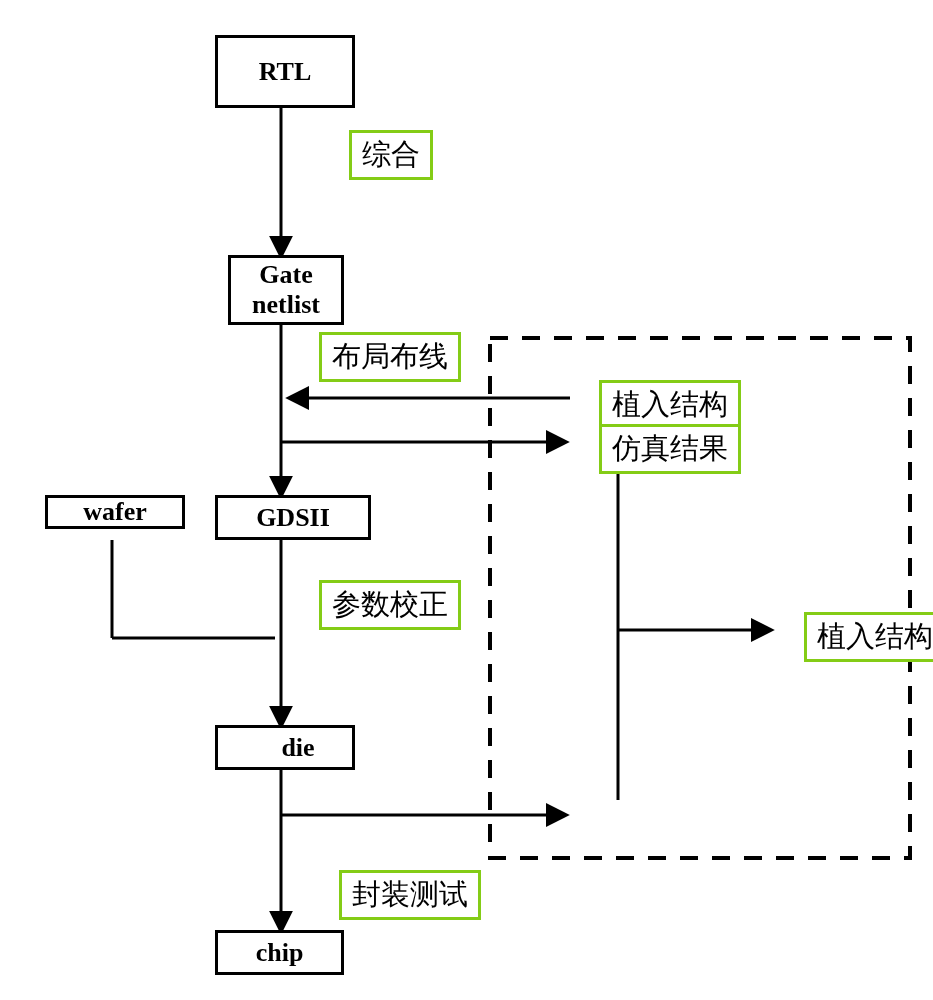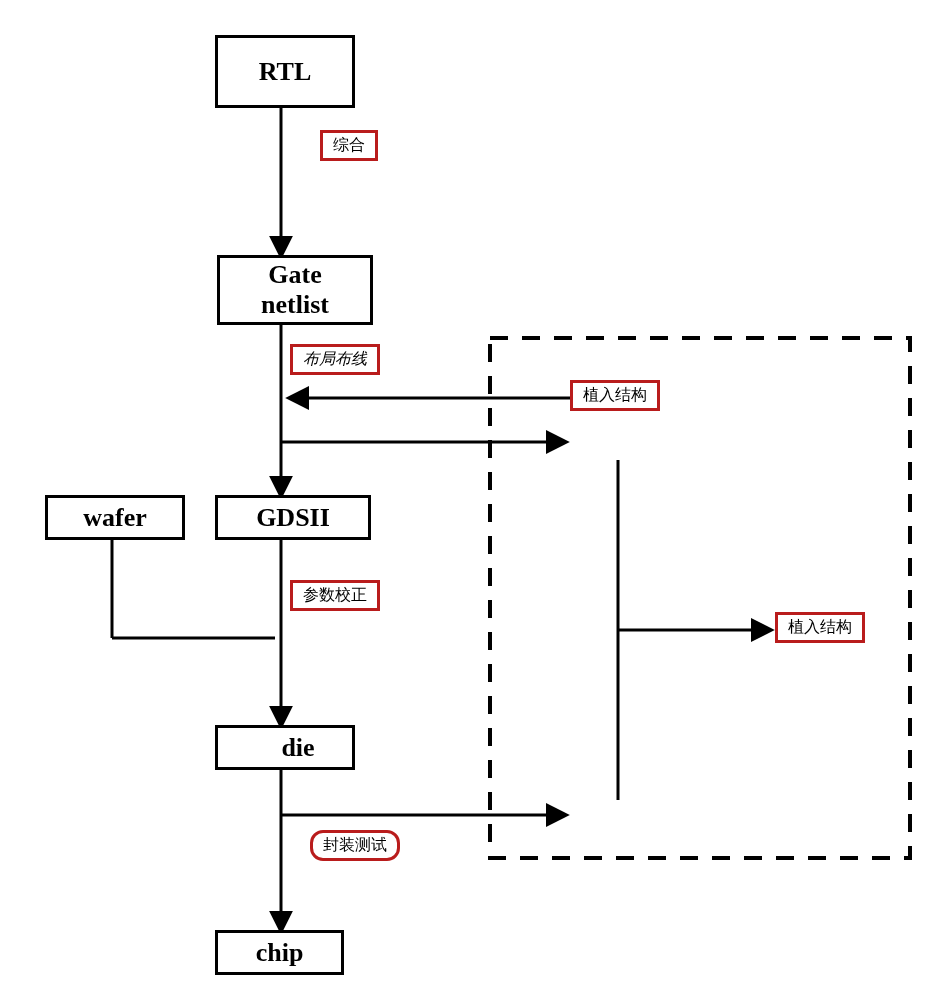--- a/index.html
+++ b/index.html
@@ -22,28 +22,29 @@
     align-items: center;
     justify-content: center;
     font-weight: bold;
     font-size: 26px;
     text-align: center;
     line-height: 1.15;
     padding: 4px 8px;
   }
   .label {
     position: absolute;
-    border: 3px solid #b91c1c;
+    border: 3px solid #84cc16;
     background: #fff;
     display: flex;
     align-items: center;
     justify-content: center;
-    font-size: 16px;
+    font-size: 29px;
     padding: 2px 10px;
     white-space: nowrap;
+    margin-left: 29px;
   }
   svg { position: absolute; left: 0; top: 0; pointer-events: none; }
 </style>
 </head>
 <body>
 
 <div id="stage">
 
   <svg width="933" height="1000" viewBox="0 0 933 1000">
     <defs>
@@ -71,38 +72,39 @@
 
     <line x1="618" y1="460" x2="618" y2="800" stroke="#000" stroke-width="3"></line>
 
     <line x1="618" y1="630" x2="770" y2="630" stroke="#000" stroke-width="3" marker-end="url(#ah)"></line>
 
     <line x1="281" y1="815" x2="565" y2="815" stroke="#000" stroke-width="3" marker-end="url(#ah)"></line>
   </svg>
 
   <div class="box" style="left:215px; top:35px; width:140px; height:73px;">RTL</div>
 
-  <div class="box" style="left:217px; top:255px; width:156px; height:70px; white-space:pre;">Gate
+  <div class="box" style="left:228px; top:255px; width:116px; height:70px; white-space:pre;">Gate
 netlist</div>
 
   <div class="box" style="left:215px; top:495px; width:156px; height:45px;">GDSII</div>
 
-  <div class="box" style="left:45px; top:495px; width:140px; height:45px;">wafer</div>
+  <div class="box" style="left:45px; top:495px; width:140px; height:34px;">wafer</div>
 
   <div class="box" style="left:215px; top:725px; width:140px; height:45px;padding-left:34px;">die</div>
 
   <div class="box" style="left:215px; top:930px; width:129px; height:45px;">chip</div>
 
   <div class="label" style="left:320px; top:130px;">综合</div>
 
-  <div class="label" style="left:290px; top:344px;font-style:italic;">布局布线</div>
+  <div class="label" style="left:290px; top:332px;">布局布线</div>
 
   <div class="label" style="left:570px; top:380px;">植入结构</div>
 
+  <div class="label" style="left:570px; top:424px;">仿真结果</div>
 
   <div class="label" style="left:290px; top:580px;">参数校正</div>
 
   <div class="label" style="left:775px; top:612px;">植入结构</div>
 
 
-  <div class="label" style="left:310px; top:830px;border-radius:13px;">封装测试</div>
+  <div class="label" style="left:310px; top:870px;">封装测试</div>
 
 </div>
 
 </body></html>

